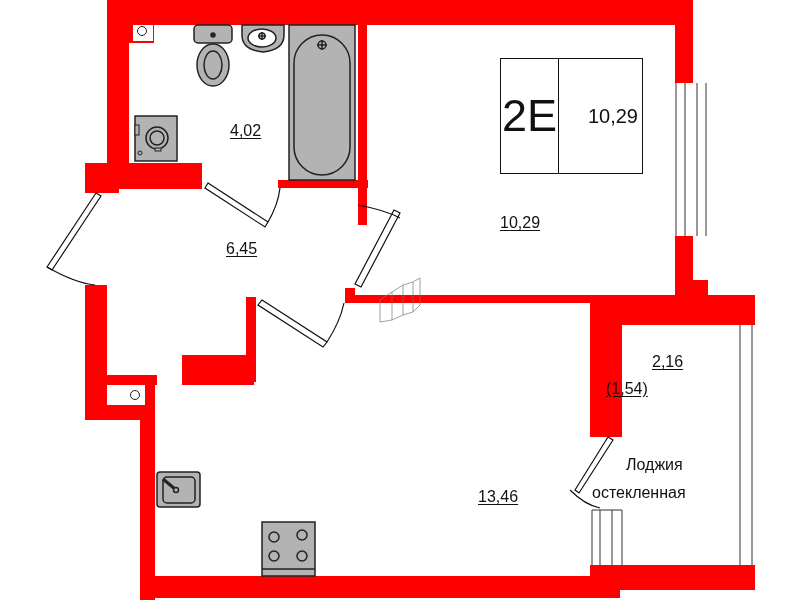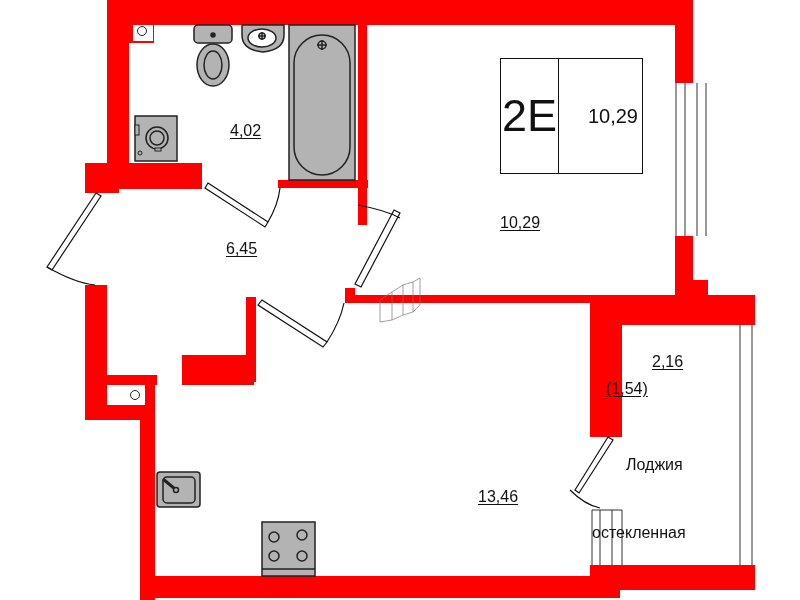--- a/index.html
+++ b/index.html
@@ -165,13 +165,13 @@
   </div>
 </div>
 
 <div class="label u" style="left:230px; top:123px;">4,02</div>
 <div class="label u" style="left:226px; top:241px;">6,45</div>
 <div class="label u" style="left:500px; top:215px;">10,29</div>
 <div class="label u" style="left:478px; top:456px;margin-top:33px;">13,46</div>
 <div class="label u" style="left:652px; top:354px;">2,16</div>
 <div class="label u" style="left:606px; top:381px;">(1,54)</div>
 <div class="label" style="left:626px; top:457px;">Лоджия</div>
-<div class="label" style="left:592px; top:485px;margin-top:40px;">остекленная</div>
+<div class="label" style="left:592px; top:485px;">остекленная</div>
 
 </body></html>

